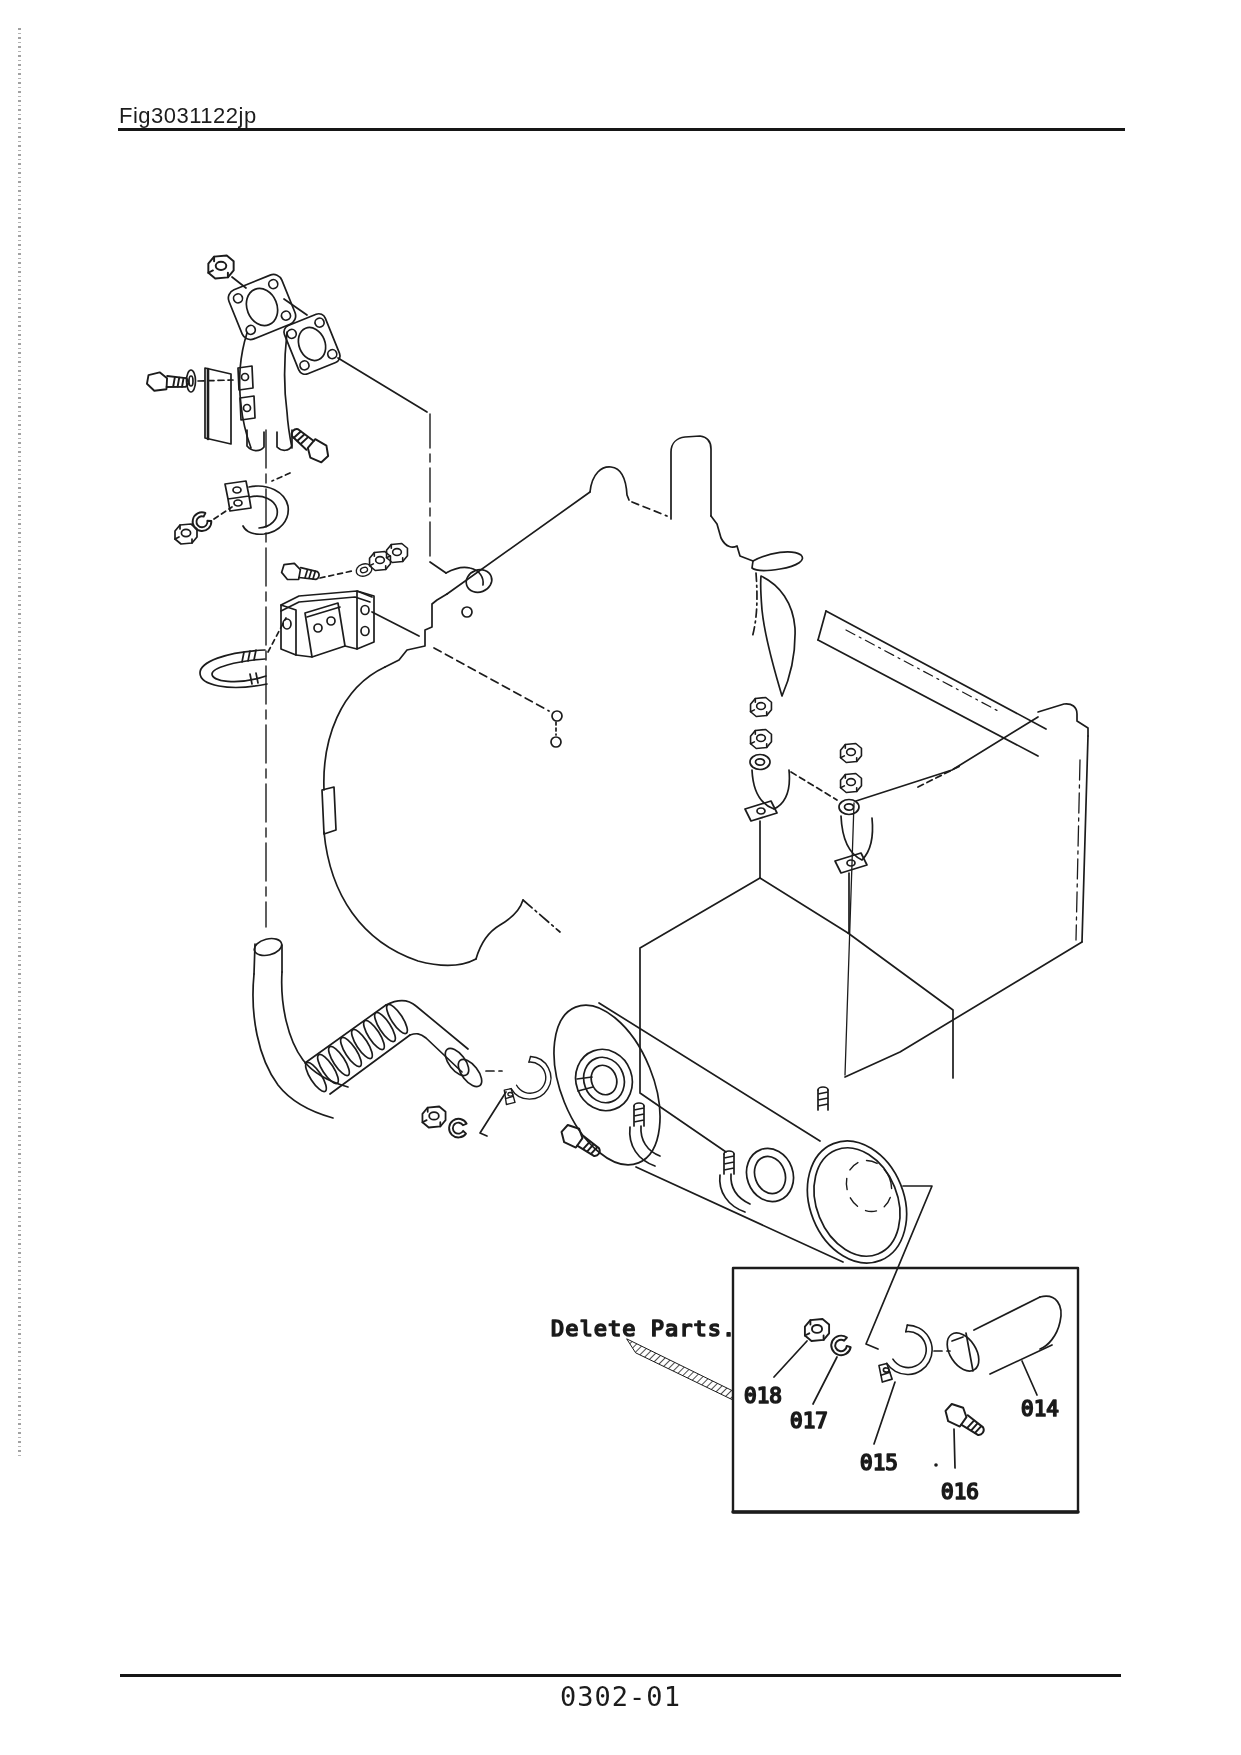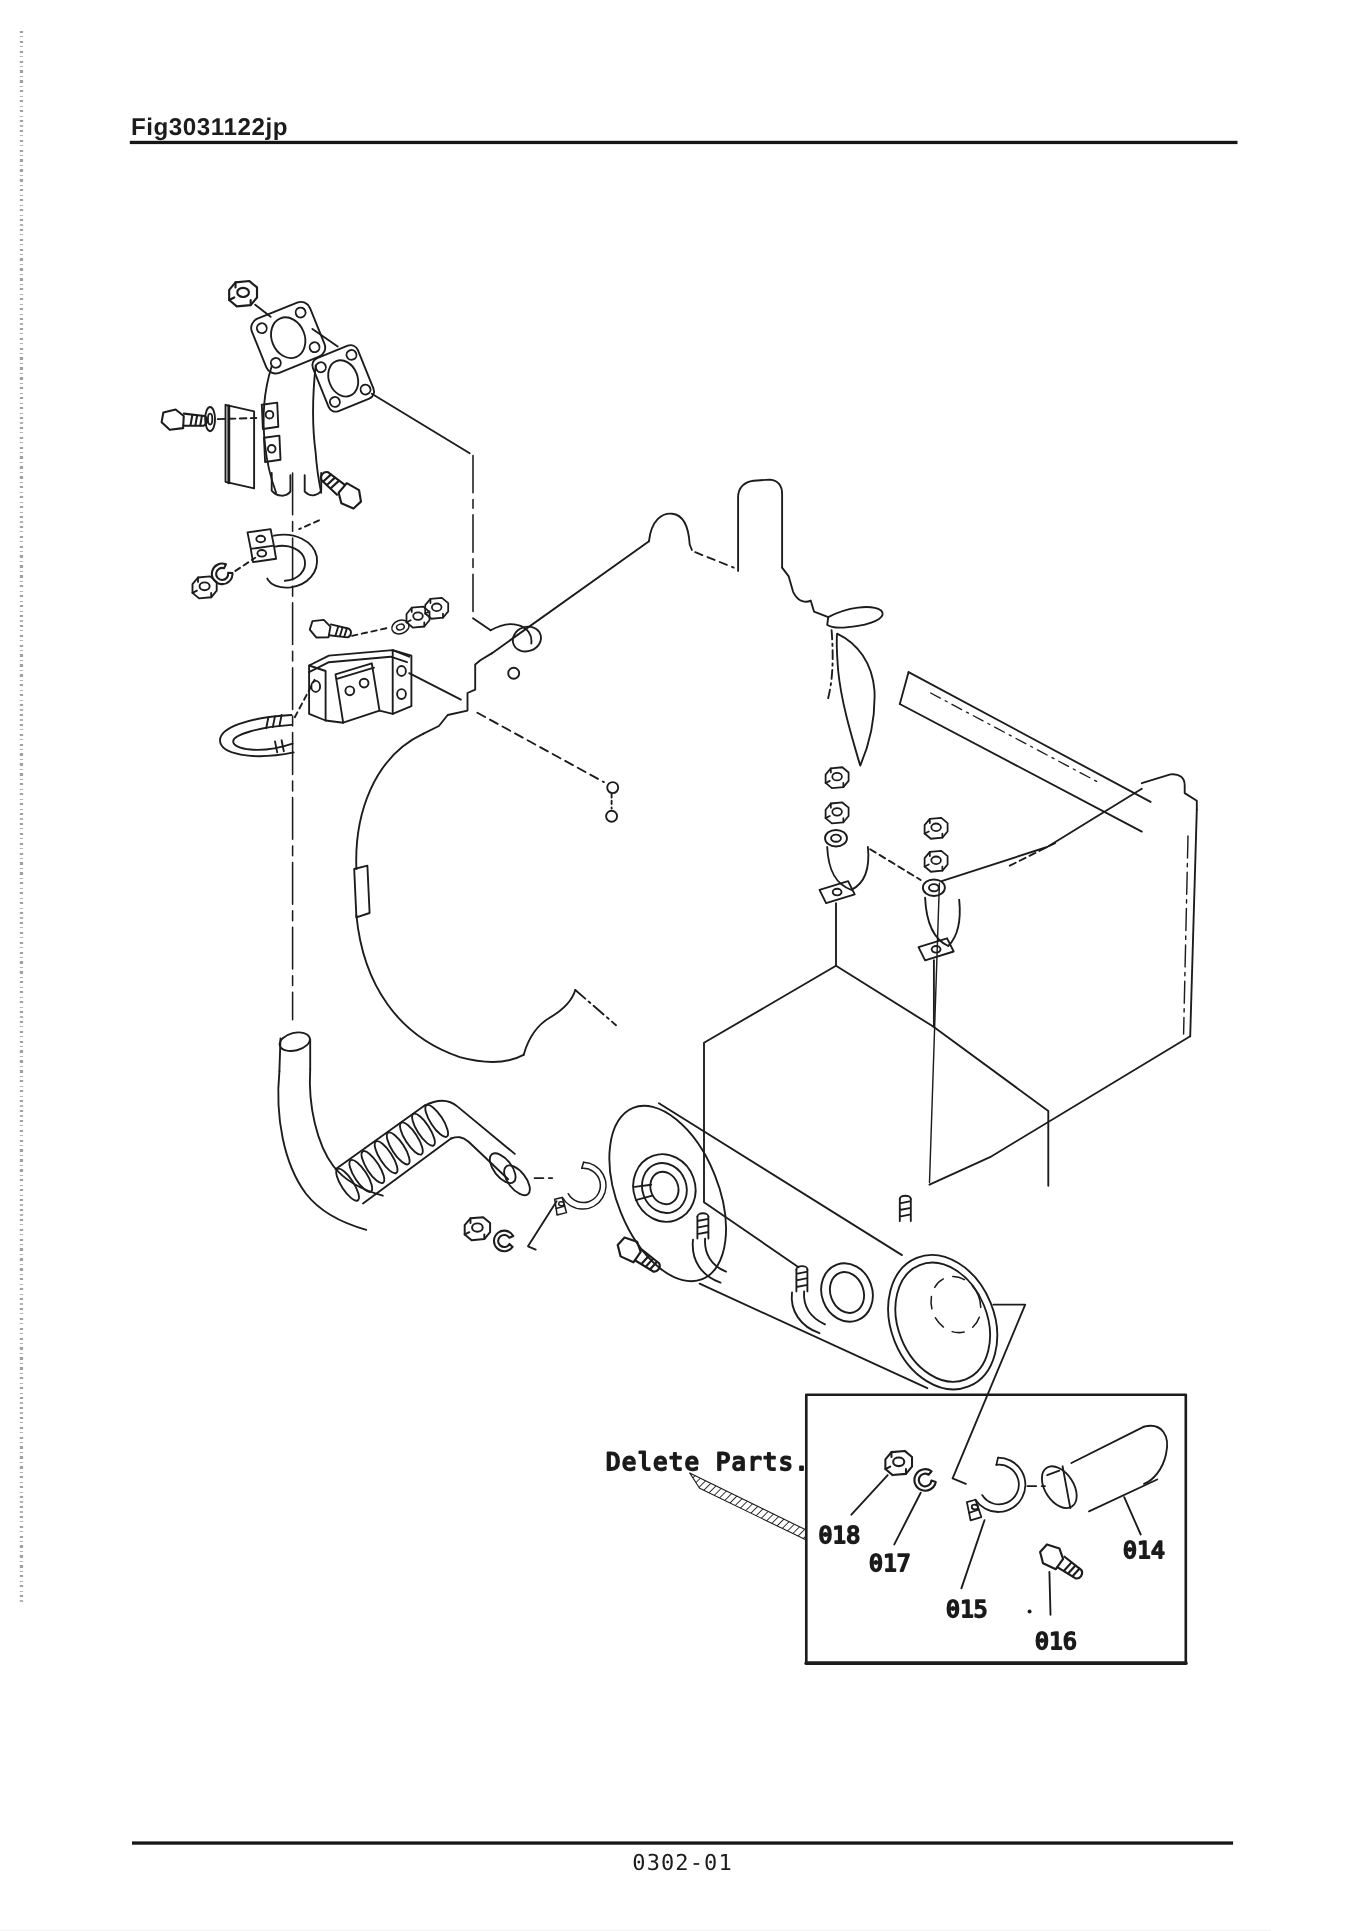--- a/index.html
+++ b/index.html
@@ -9,31 +9,30 @@
     margin:0 auto;
   }
   .scan-edge{
     position:absolute;left:18px;top:28px;width:3px;height:1430px;
     background-image:repeating-linear-gradient(to bottom,#555 0 2px,transparent 2px 5px,#777 5px 6px,transparent 6px 9px);
     opacity:.55;
   }
   .fig-label{
     position:absolute;left:119px;top:103px;font-size:22px;letter-spacing:.5px;
     font-family:"Liberation Sans",sans-serif;
-    font-weight:bold;
   }
   .page-title{
     position:absolute;left:0;right:0;top:91px;text-align:center;
     font-size:27px;letter-spacing:4px;font-family:"Liberation Sans",sans-serif;
   }
   .header-rule{position:absolute;left:118px;top:128px;width:1007px;height:3px;background:#161616;}
   .footer-rule{position:absolute;left:120px;top:1674px;width:1001px;height:3px;background:#161616;}
   .page-number{
     position:absolute;left:0;right:0;top:1681px;text-align:center;
-    font-size:20px;font-family:"DejaVu Sans Mono",monospace;letter-spacing:1px;
+    font-size:27px;font-family:"DejaVu Sans Mono",monospace;letter-spacing:1px;
   }
   svg text{
     font-family:"DejaVu Sans Mono",monospace;fill:#141414;
   }
   .lbl{font-size:21px;}
   .note{font-size:22px;letter-spacing:1px;}
 </style>
 </head>
 <body>
 

